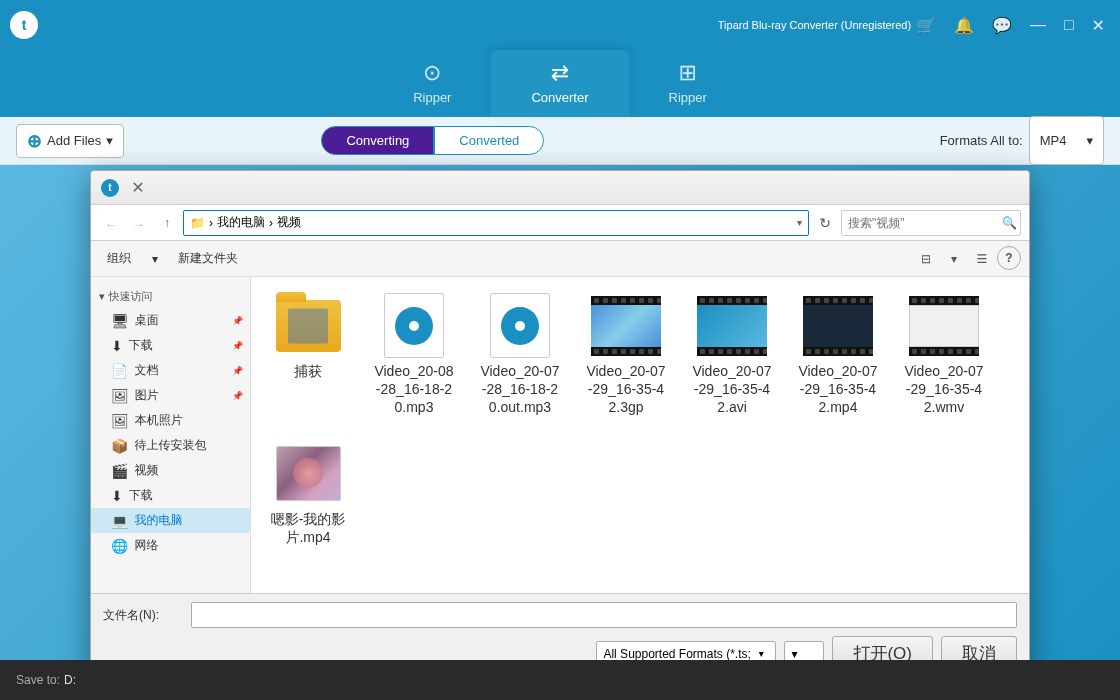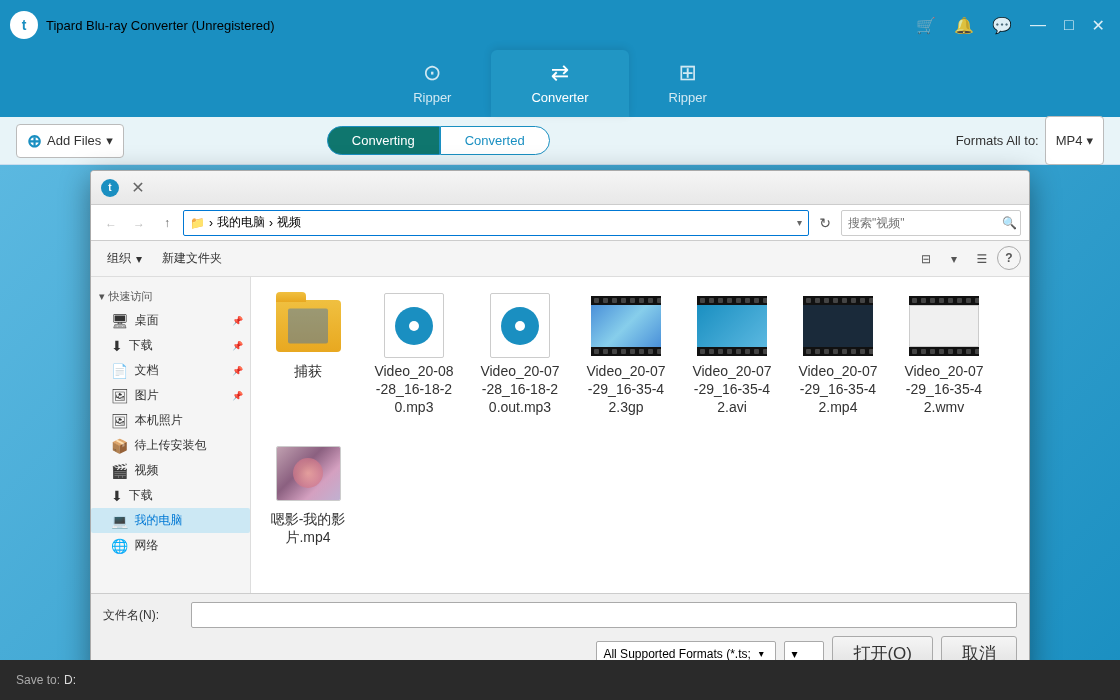--- a/index.html
+++ b/index.html
@@ -15,21 +15,21 @@
       color: white;
     }
     .title-bar-logo {
       width: 28px; height: 28px;
       background: white;
       border-radius: 50%;
       display: flex; align-items: center; justify-content: center;
       margin-right: 8px;
       font-size: 14px; font-weight: bold; color: #1a8fc1;
     }
-    .title-bar-title { font-size: 13px; color: #000000; flex: 1; }
+    .title-bar-title { font-size: 11px; color: #ffffff; flex: 1; text-align: right; }
     .title-bar-controls { display: flex; gap: 8px; align-items: center; }
     .title-bar-controls span {
       color: rgba(255,255,255,0.85);
       font-size: 16px;
       cursor: pointer;
       padding: 2px 5px;
     }
     .cart-icon, .bell-icon, .chat-icon { font-size: 18px; }
 
     
@@ -84,29 +84,29 @@
     .conv-tab {
       padding: 6px 24px;
       font-size: 13px;
       cursor: pointer;
       border: 1px solid #1a8fc1;
       color: #1a8fc1;
       background: white;
     }
     .conv-tab:first-child { border-radius: 20px 0 0 20px; }
     .conv-tab:last-child { border-radius: 0 20px 20px 0; }
-    .conv-tab.active { background: #0f766e; color: white; }
+    .conv-tab.active { background: #4c1d95; color: white; }
     .convert-all {
       display: flex; align-items: center; gap: 6px;
       margin-left: auto;
       font-size: 13px;
       color: #333;
     }
     .convert-all-dropdown {
-      display: flex; align-items: center; gap: 4px;
+      display: flex; align-items: center; gap: 20px;
       background: white;
       border: 1px solid #bbb;
       border-radius: 4px;
       padding: 16px 10px;
       font-size: 13px;
       cursor: pointer;
     }
 
     
     .main-content {
@@ -211,21 +211,21 @@
     .dialog-toolbar {
       background: #f5f5f5;
       height: 36px;
       display: flex;
       align-items: center;
       padding: 0 8px;
       border-bottom: 1px solid #ddd;
       gap: 4px;
     }
     .dialog-toolbar-btn {
-      display: flex; align-items: center; gap: 5px;
+      display: flex; align-items: center; gap: 21px;
       padding: 4px 8px;
       font-size: 12px;
       cursor: pointer;
       border-radius: 3px;
       color: #333;
     }
     .view-controls { margin-left: auto; display: flex; gap: 2px; }
     .view-btn {
       width: 26px; height: 26px;
       display: flex; align-items: center; justify-content: center;

